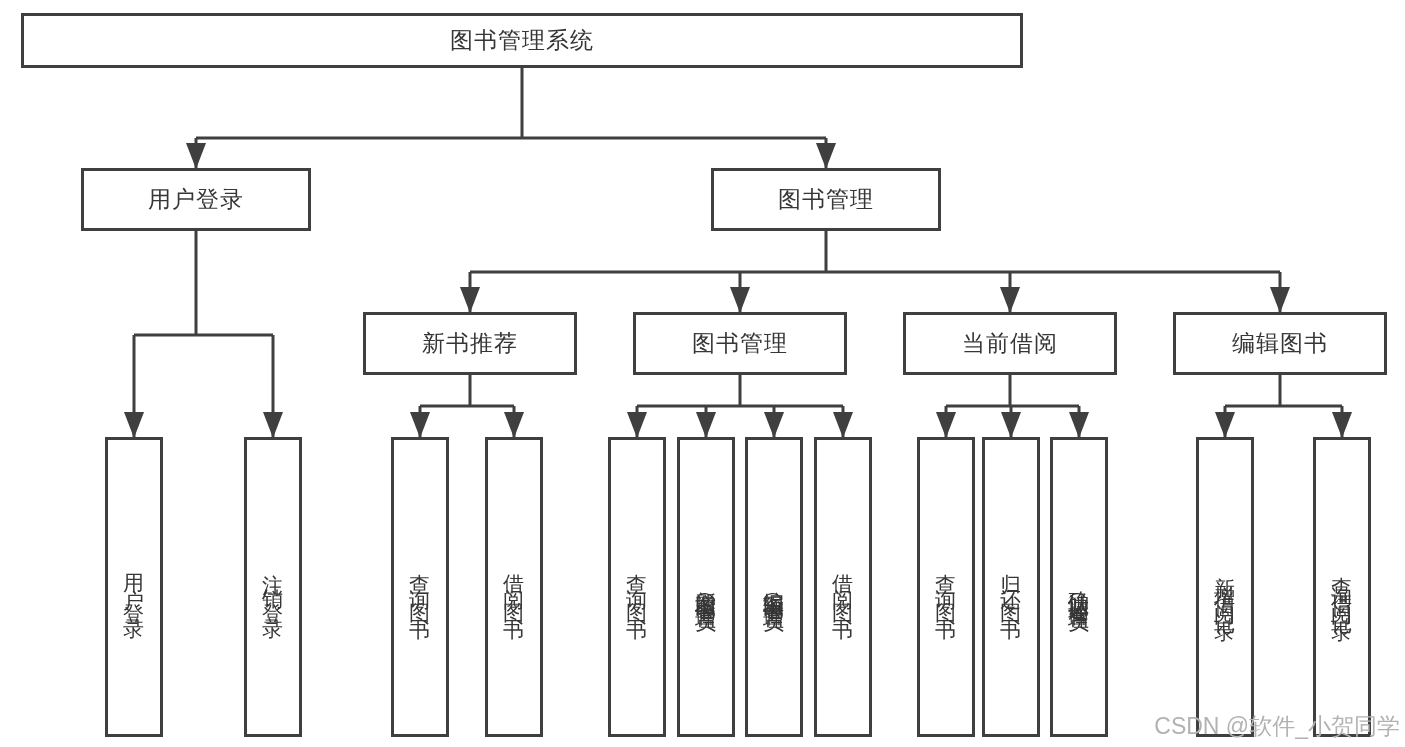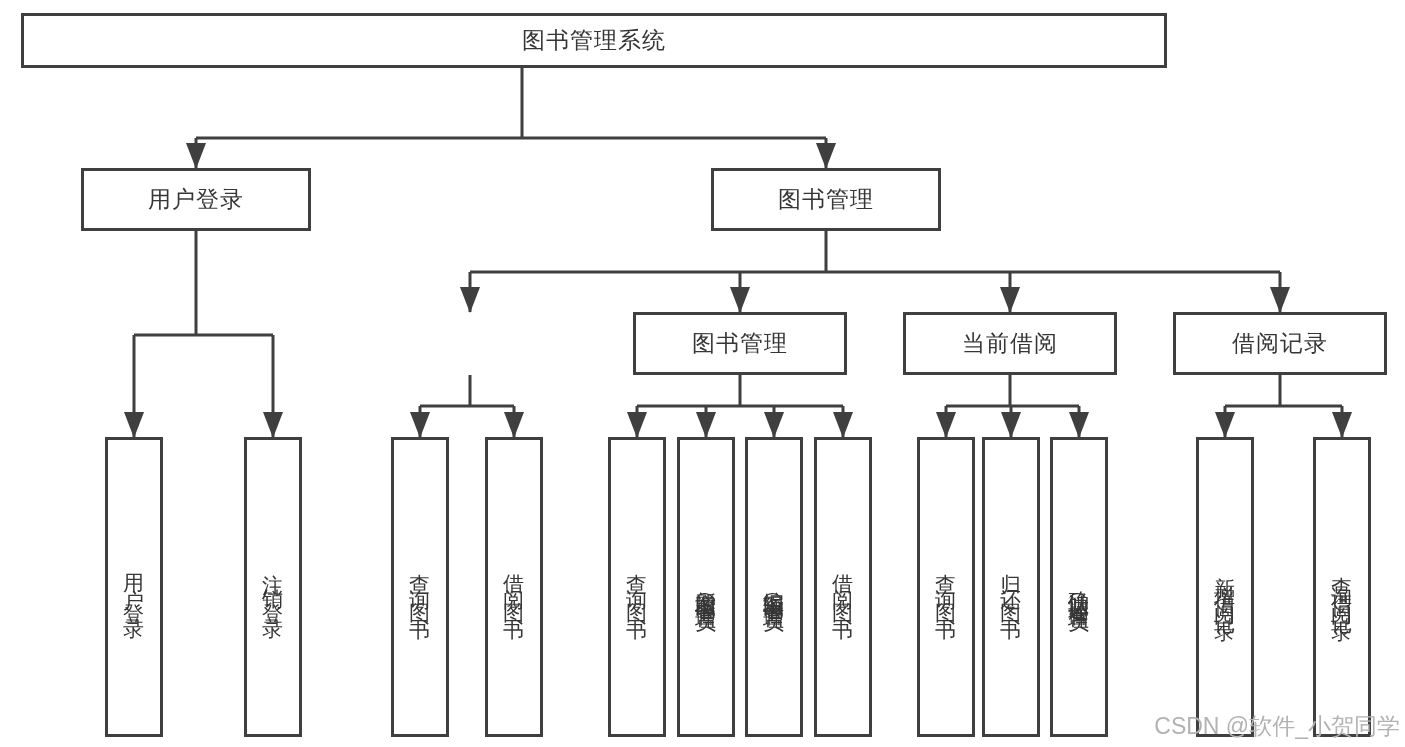--- a/index.html
+++ b/index.html
@@ -13,21 +13,21 @@
   .connectors{position:absolute;left:0;top:0;}
   .connectors path.ln{fill:none;stroke:var(--line,#3f3f3f);stroke-width:3;}
   .connectors .ah-fill{fill:var(--line,#3f3f3f);stroke:none;}
   .node{
     position:absolute;box-sizing:border-box;
     background:#fff;border:3px solid var(--line,#3f3f3f);
     display:flex;align-items:center;justify-content:center;
     color:var(--text,#363636);
   }
   .hbox{font-size:23px;letter-spacing:1px;white-space:nowrap;}
-  .root{width:1146px;height:55px;left:21px;top:13px;}
+  .root{width:1002px;height:55px;left:21px;top:13px;}
   .l2{width:230px;height:63px;top:168px;}
   .l3{width:214px;height:63px;top:312px;}
   .vbox{width:58px;height:300px;top:437px;font-size:21px;}
   .vtext{
     writing-mode:vertical-rl;text-orientation:mixed;
     line-height:1;white-space:nowrap;
   }
   .ls-lg{letter-spacing:15px;}
   .ls-md{letter-spacing:9px;}
   .ls-sm{letter-spacing:3px;}
@@ -82,28 +82,31 @@
     <span>图书管理系统</span>
   </div>
 
   <div class="node hbox l2" style="left:81px;">
     <span>用户登录</span>
   </div>
   <div class="node hbox l2" style="left:711px;">
     <span>图书管理</span>
   </div>
 
+  <div class="node hbox l3" style="left:363px;">
+    <span>新书推荐</span>
+  </div>
   <div class="node hbox l3" style="left:633px;">
     <span>图书管理</span>
   </div>
   <div class="node hbox l3" style="left:903px;font-family:Liberation Mono, monospace;">
     <span>当前借阅</span>
   </div>
   <div class="node hbox l3" style="left:1173px;">
-    <span>借阅记录</span>
+    <span>编辑图书</span>
   </div>
 
   <div class="node vbox" style="left:105px;">
     <span class="vtext ls-lg">用户登录</span>
   </div>
   <div class="node vbox" style="left:244px;">
     <span class="vtext ls-lg">注销登录</span>
   </div>
 
   <div class="node vbox" style="left:391px;">

